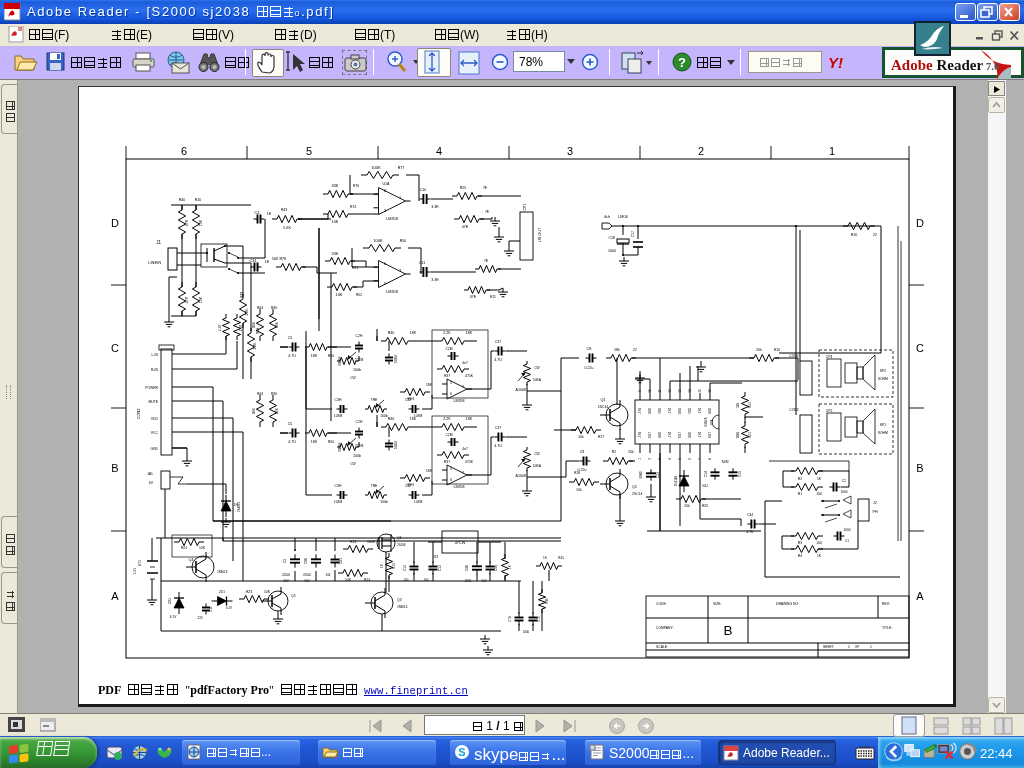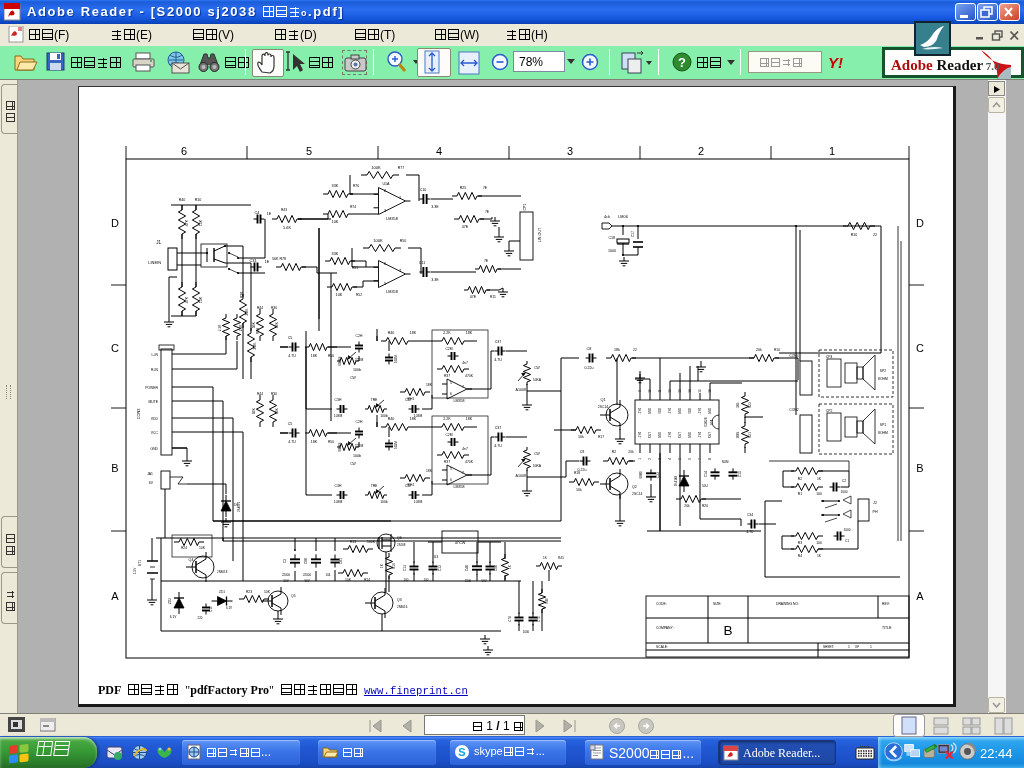--- a/index.html
+++ b/index.html
@@ -12,30 +12,30 @@
 .h.v2::before{background:linear-gradient(currentColor,currentColor) 0 3px/100% 1px no-repeat,linear-gradient(currentColor,currentColor) 0 7px/100% 1px no-repeat}
 .h.v3::before{border-color:transparent;background:
  linear-gradient(currentColor,currentColor) 0 1px/100% 1px no-repeat,
  linear-gradient(currentColor,currentColor) 0 5px/100% 1px no-repeat,
  linear-gradient(currentColor,currentColor) 0 9px/100% 1px no-repeat,
  linear-gradient(currentColor,currentColor) 5px 0/1px 100% no-repeat}
 .h.s9{width:9px;height:9px}
 
 #titlebar{left:0;top:0;width:1024px;height:24px;background:linear-gradient(180deg,#2e77f5 0%,#1b5cd8 8%,#2a6ef0 40%,#1659e0 75%,#0b44bd 96%,#0a3faf 100%)}
 #title-ico{left:4px;top:3px;width:18px;height:18px}
-#title-text{left:27px;top:4px;color:#fff;font-weight:bold;font-size:13px;letter-spacing:1.6px;text-shadow:1px 1px 1px #003399;white-space:nowrap}
+#title-text{left:27px;top:4px;color:#fff;font-weight:normal;font-size:13px;letter-spacing:1.6px;text-shadow:1px 1px 1px #003399;white-space:nowrap}
 .winbtn{top:3px;width:21px;height:18px;border-radius:3px;border:1px solid #fff;color:#fff;font-size:11px;text-align:center;line-height:16px}
 #btn-min{left:955px;background:linear-gradient(145deg,#7ba1ef,#2456c8)}
 #btn-max{left:977px;background:linear-gradient(145deg,#7ba1ef,#2456c8)}
 #btn-close{left:999px;background:linear-gradient(145deg,#f3a08c,#cc4024)}
 
 #menubar{left:0;top:24px;width:1024px;height:22px;background:#ece9d8;color:#000;font-size:12px}
 #menubar .mi{position:absolute;top:4px;white-space:nowrap}
 
-#toolbar{left:0;top:46px;width:1024px;height:34px;background:#86efac;border-bottom:1px solid #808075}
+#toolbar{left:0;top:46px;width:1024px;height:34px;background:#c4b5fd;border-bottom:1px solid #808075}
 .sep{position:absolute;top:3px;width:1px;height:26px;background:#c8c4b0;border-right:1px solid #fff}
 .tbtxt{position:absolute;top:10px;font-size:12px;color:#000}
 
 #content{left:0;top:80px;width:1024px;height:633px;background:#b1b1b1}
 #leftstrip{left:0;top:0;width:18px;height:633px;background:#ece9d8;border-right:1px solid #9a9887}
 .vtab{position:absolute;left:1px;width:16px;background:#ece9d8;border:1px solid #9a9887;border-right:none;border-radius:4px 0 0 4px;writing-mode:vertical-rl;text-align:center;font-size:11px;color:#333}
 #page{left:78px;top:6px;width:878px;height:621px;background:#fff;border:1px solid #333;border-right:3px solid #1a1a1a;border-bottom:3px solid #1a1a1a}
 #vscroll{left:988px;top:0;width:18px;height:633px;background:#f6f6f6}
 
 #statusbar{left:0;top:713px;width:1024px;height:24px;background:#ece9d8;border-top:1px solid #808075}
@@ -1330,37 +1330,37 @@
         <path d="M1 13 L1 4 L6 4 L7.5 6 L15 6 L15 13 Z" fill="#ffd37b" stroke="#8a6d1d"></path>
         <path d="M2 13 L4.5 8 L16 8 L13.5 13 Z" fill="#ffe9a8" stroke="#8a6d1d"></path>
       </svg>
   <div class="tt"><span class="h s9 v2"></span><span class="h s9"></span></div>
  </div>
  <div class="task" style="left:450px;width:116px">
   <svg class="ti" viewBox="0 0 16 16">
         <circle cx="8" cy="8" r="7" fill="#fff"></circle>
         <text x="8" y="12" text-anchor="middle" font-size="11" font-weight="bold" fill="#18a3e0">S</text>
       </svg>
-  <div class="tt" style="font-size:11px">skype<span class="h s9"></span><span class="h s9 v2"></span><span class="h s9 v3"></span>...</div>
+  <div class="tt" style="font-size:17px">skype<span class="h s9"></span><span class="h s9 v2"></span><span class="h s9 v3"></span>...</div>
  </div>
  <div class="task" style="left:585px;width:116px">
   <svg class="ti" viewBox="0 0 16 16">
         <rect x="2" y="1" width="12" height="14" fill="#fff" stroke="#778"></rect>
         <path d="M4 4 h8 M4 6.5 h8 M4 9 h8 M4 11.5 h5" stroke="#99a"></path>
         <rect x="1" y="1" width="5" height="5" fill="#cdd5e8" stroke="#778"></rect>
       </svg>
   <div class="tt" style="font-size:14px">S2000<span class="h s9"></span><span class="h s9 v2"></span><span class="h s9"></span>...</div>
  </div>
  <div class="task" style="left:718px;width:118px;background:linear-gradient(180deg,#2350b4,#1d47a4);box-shadow:inset 1px 1px 3px rgba(0,0,10,.5);border:1px solid #16357e">
   <svg class="ti" viewBox="0 0 16 16">
         <rect x="1" y="1" width="14" height="14" fill="#fff" stroke="#889"></rect>
         <rect x="1" y="1" width="14" height="5" fill="#d44"></rect>
         <path d="M4 13 C6 7 8 6 9.5 8.5 C11 11 7 12.5 5 11.5 Z" fill="#c22"></path>
       </svg>
-  <div class="tt" style="font-family:Liberation Serif, serif">Adobe Reader...</div>
+  <div class="tt" style="font-family:Liberation Sans, sans-serif">Adobe Reader...</div>
  </div>
  <svg class="abs" style="left:855px;top:8px" width="20" height="15" viewBox="0 0 20 15">
       <rect x="1" y="3" width="18" height="11" rx="1" fill="#fff" stroke="#222"></rect>
       <path d="M3 6 h14 M3 8.5 h14 M3 11 h14" stroke="#222" stroke-width="1.4" stroke-dasharray="1.5 1"></path>
       <path d="M5 1.5 h10" stroke="#333" stroke-dasharray="1 1"></path>
     </svg>
  <div class="abs" style="left:878px;top:0;width:146px;height:31px;background:linear-gradient(180deg,#5fc4f8 0%,#2da4ee 15%,#1b96e8 50%,#1488dc 85%,#34a8e8 100%);box-shadow:inset 2px 1px 3px rgba(255,255,255,.4)">
   <svg class="abs" style="left:5px;top:4px" width="22" height="22" viewBox="0 0 25 25">
         <circle cx="12" cy="12" r="10" fill="#2a6fd8" stroke="#cde"></circle>
         <path d="M15 6 L9 12 L15 18" stroke="#fff" stroke-width="3" fill="none"></path>

